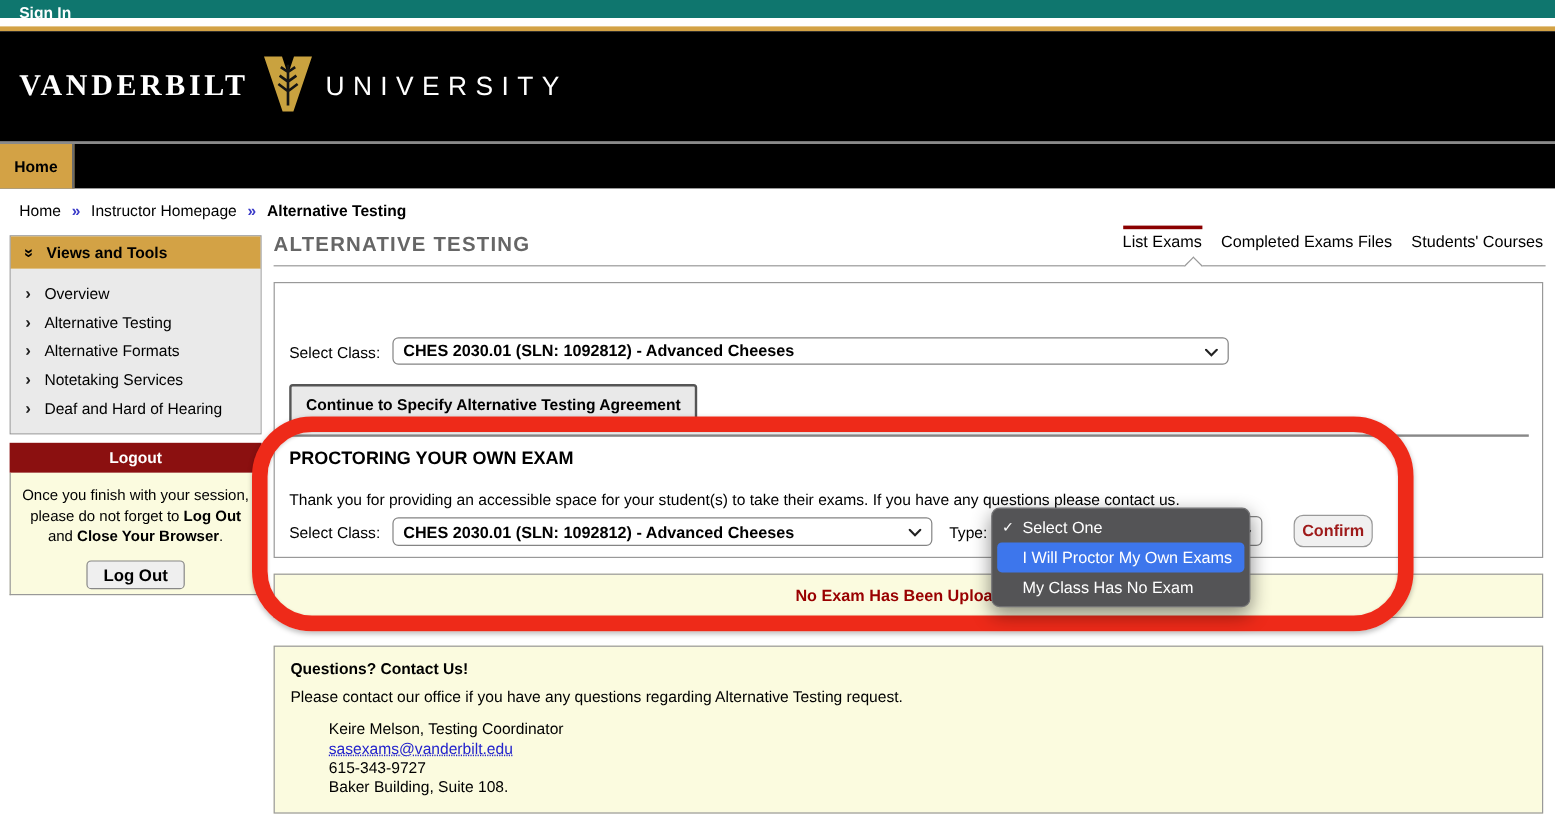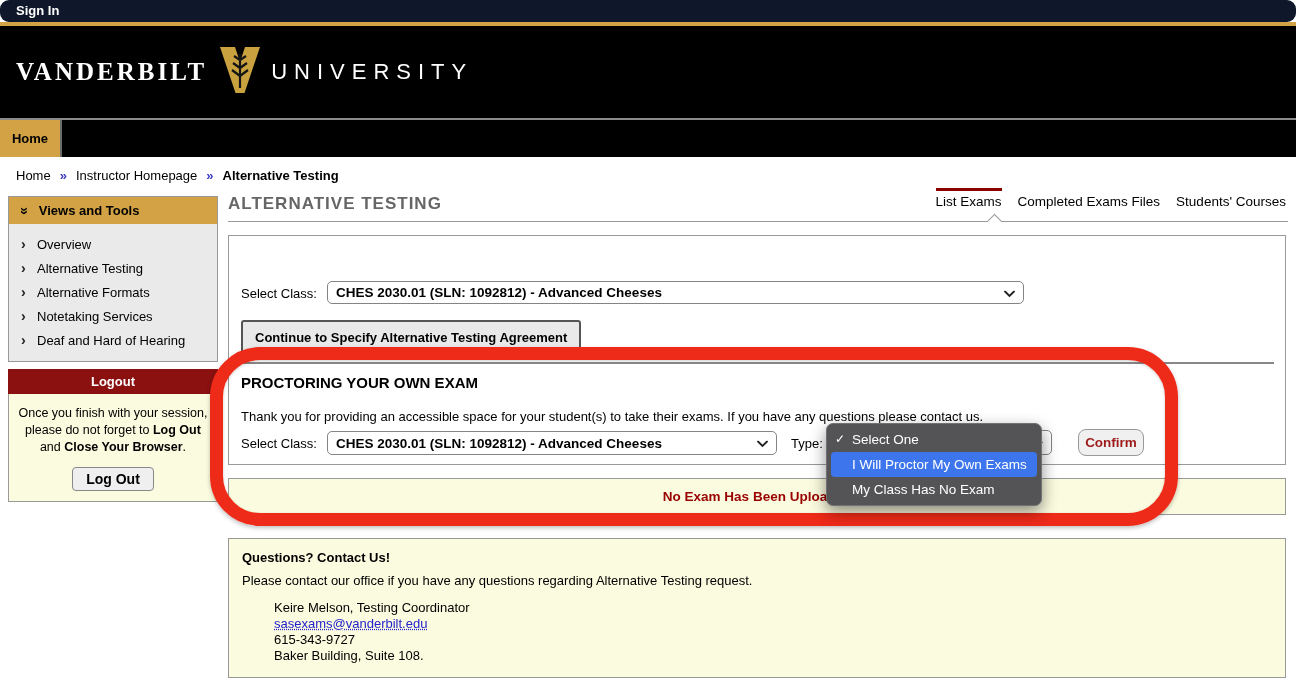--- a/index.html
+++ b/index.html
@@ -1,21 +1,21 @@
 <!DOCTYPE html>
 <html><head>
 <meta charset="utf-8">
 <style>
   * { margin:0; padding:0; box-sizing:border-box; }
   html,body { width:1296px; height:691px; background:#fff; overflow:hidden; }
   body { font-family:"Liberation Sans", sans-serif; color:#000; }
   #page { position:relative; width:1296px; height:691px; background:#fff; }
 
   
-  .signin-bar { position:absolute; left:0; top:0; width:1296px; height:22px; background:#0f172a;border-radius:9px; }
+  .signin-bar { position:absolute; left:0; top:0; width:1296px; height:15px; background:#0f766e; }
   .signin-link { position:absolute; left:16px; top:3px; color:#fff; font-weight:bold; font-size:13px; }
   .gold-line { position:absolute; left:0; top:22px; width:1296px; height:4px; background:#D3A245; }
   .masthead { position:absolute; left:0; top:26px; width:1296px; height:92px; background:#000; display:flex; align-items:center; padding-left:16px; }
   .wordmark-left { color:#fff; font-family:"Liberation Serif", serif; font-size:25px; font-weight:bold; letter-spacing:3px; }
   .v-logo { margin:0 10px 0 12px; }
   .wordmark-right { color:#fff; font-size:22px; font-weight:normal; letter-spacing:7px; }
   .gray-rule-top { position:absolute; left:0; top:118px; width:1296px; height:2px; background:#8a8a8a; }
   .tabbar { position:absolute; left:0; top:120px; width:1296px; height:37px; background:#000; }
   .home-tab { position:absolute; left:0; top:0; width:62px; height:37px; background:#D3A245; border-right:2px solid #6b6b6b; color:#000; font-weight:bold; font-size:13px; display:flex; align-items:center; justify-content:center; }
 
@@ -28,21 +28,21 @@
   
   .tools-box { position:absolute; left:8px; top:196px; width:210px; border:1px solid #999; }
   .tools-header { height:27px; background:#D3A245; display:flex; align-items:center; padding-left:12px; font-weight:bold; font-size:13px; }
   .dbl-chevron { display:inline-block; transform:rotate(90deg); font-size:14px; margin-right:10px; font-weight:bold; }
   .tools-list { background:#EAEAEA; padding:8px 0 9px 0; }
   .tools-item { height:24px; display:flex; align-items:center; padding-left:12px; font-size:13px; cursor:pointer; }
   .tools-item .chev { width:16px; font-size:14px; font-weight:bold; color:#222; }
 
   .logout-box { position:absolute; left:8px; top:369px; width:210px; }
   .logout-header { height:25px; background:#8B1010; color:#fff; font-weight:bold; font-size:13px; display:flex; align-items:center; justify-content:center; }
-  .logout-body { background:#FBFBDF; border:1px solid #999; border-top:none; padding:11px 6px 10px 6px; text-align:center; font-size:12.5px; line-height:17px; }
+  .logout-body { background:#FBFBDF; border:1px solid #999; border-top:none; padding:11px 6px 4px 6px; text-align:center; font-size:12.5px; line-height:17px; }
   .logout-btn { display:block; margin:11px auto 0 auto; font-family:"Liberation Sans", sans-serif; font-size:14px; font-weight:bold; padding:3px 13px; background:#EFEFEF; border:1px solid #888; border-radius:4px; cursor:pointer; }
 
   
   .page-title { position:absolute; left:228px; top:194px; font-size:17px; font-weight:bold; color:#666; letter-spacing:1px; }
   .top-tabs { position:absolute; right:10px; top:188px; display:flex; gap:16px; font-size:13.5px; }
   .top-tab { padding-top:6px; cursor:pointer; }
   .top-tab.active { border-top:3px solid #8B0000; padding-top:3px; }
   .title-rule { position:absolute; left:228px; top:221px; width:1060px; border-top:1px solid #999; }
   .rule-notch { position:absolute; left:989px; top:216px; width:11px; height:11px; background:#fff; border-left:1px solid #999; border-top:1px solid #999; transform:rotate(45deg); }
 

